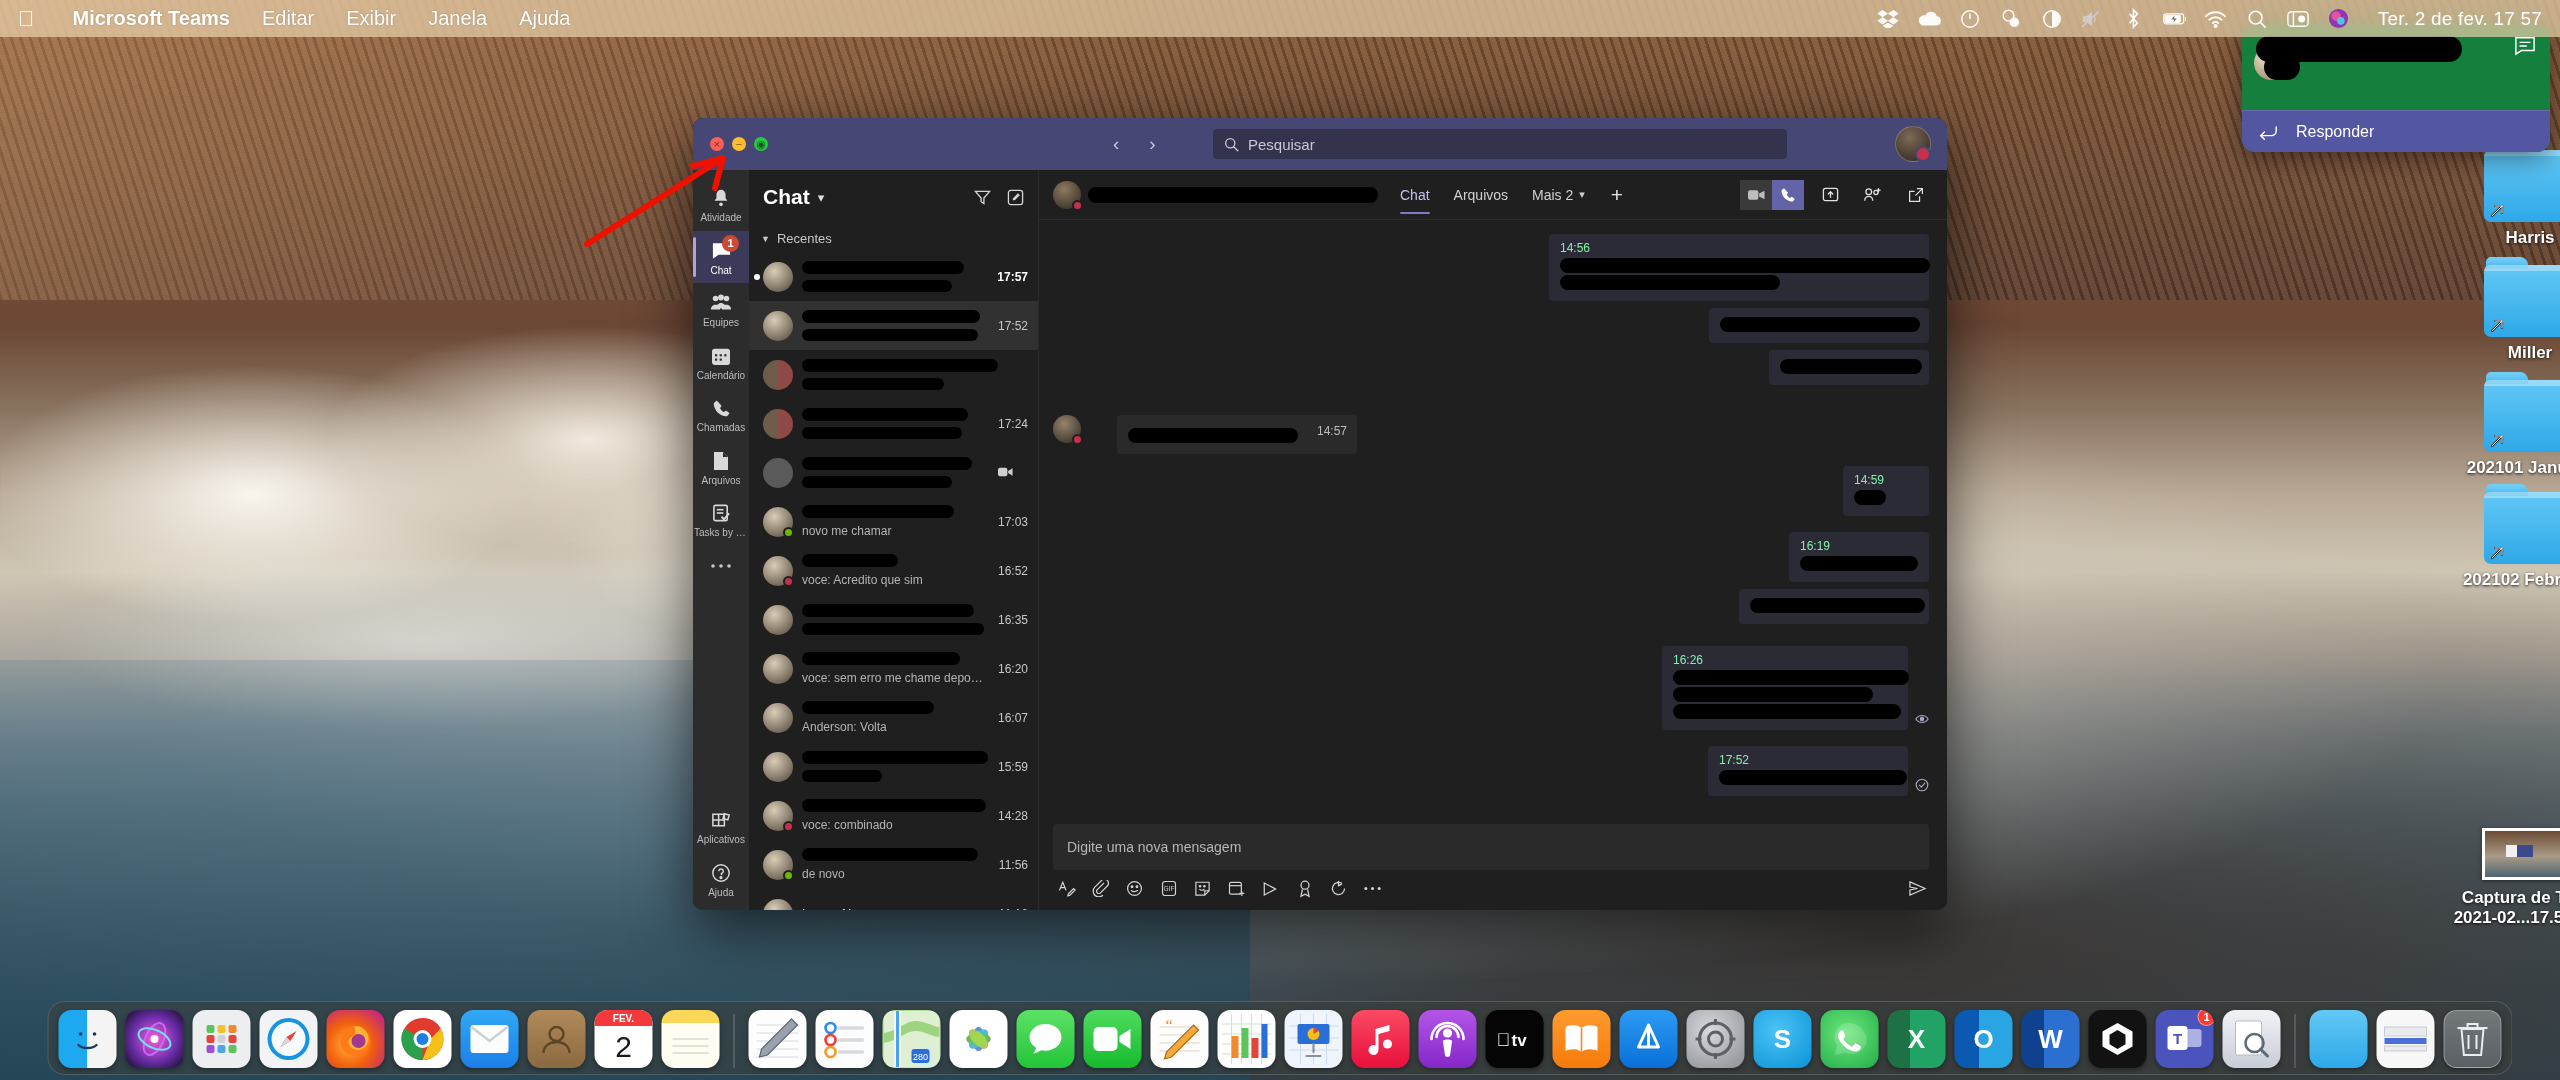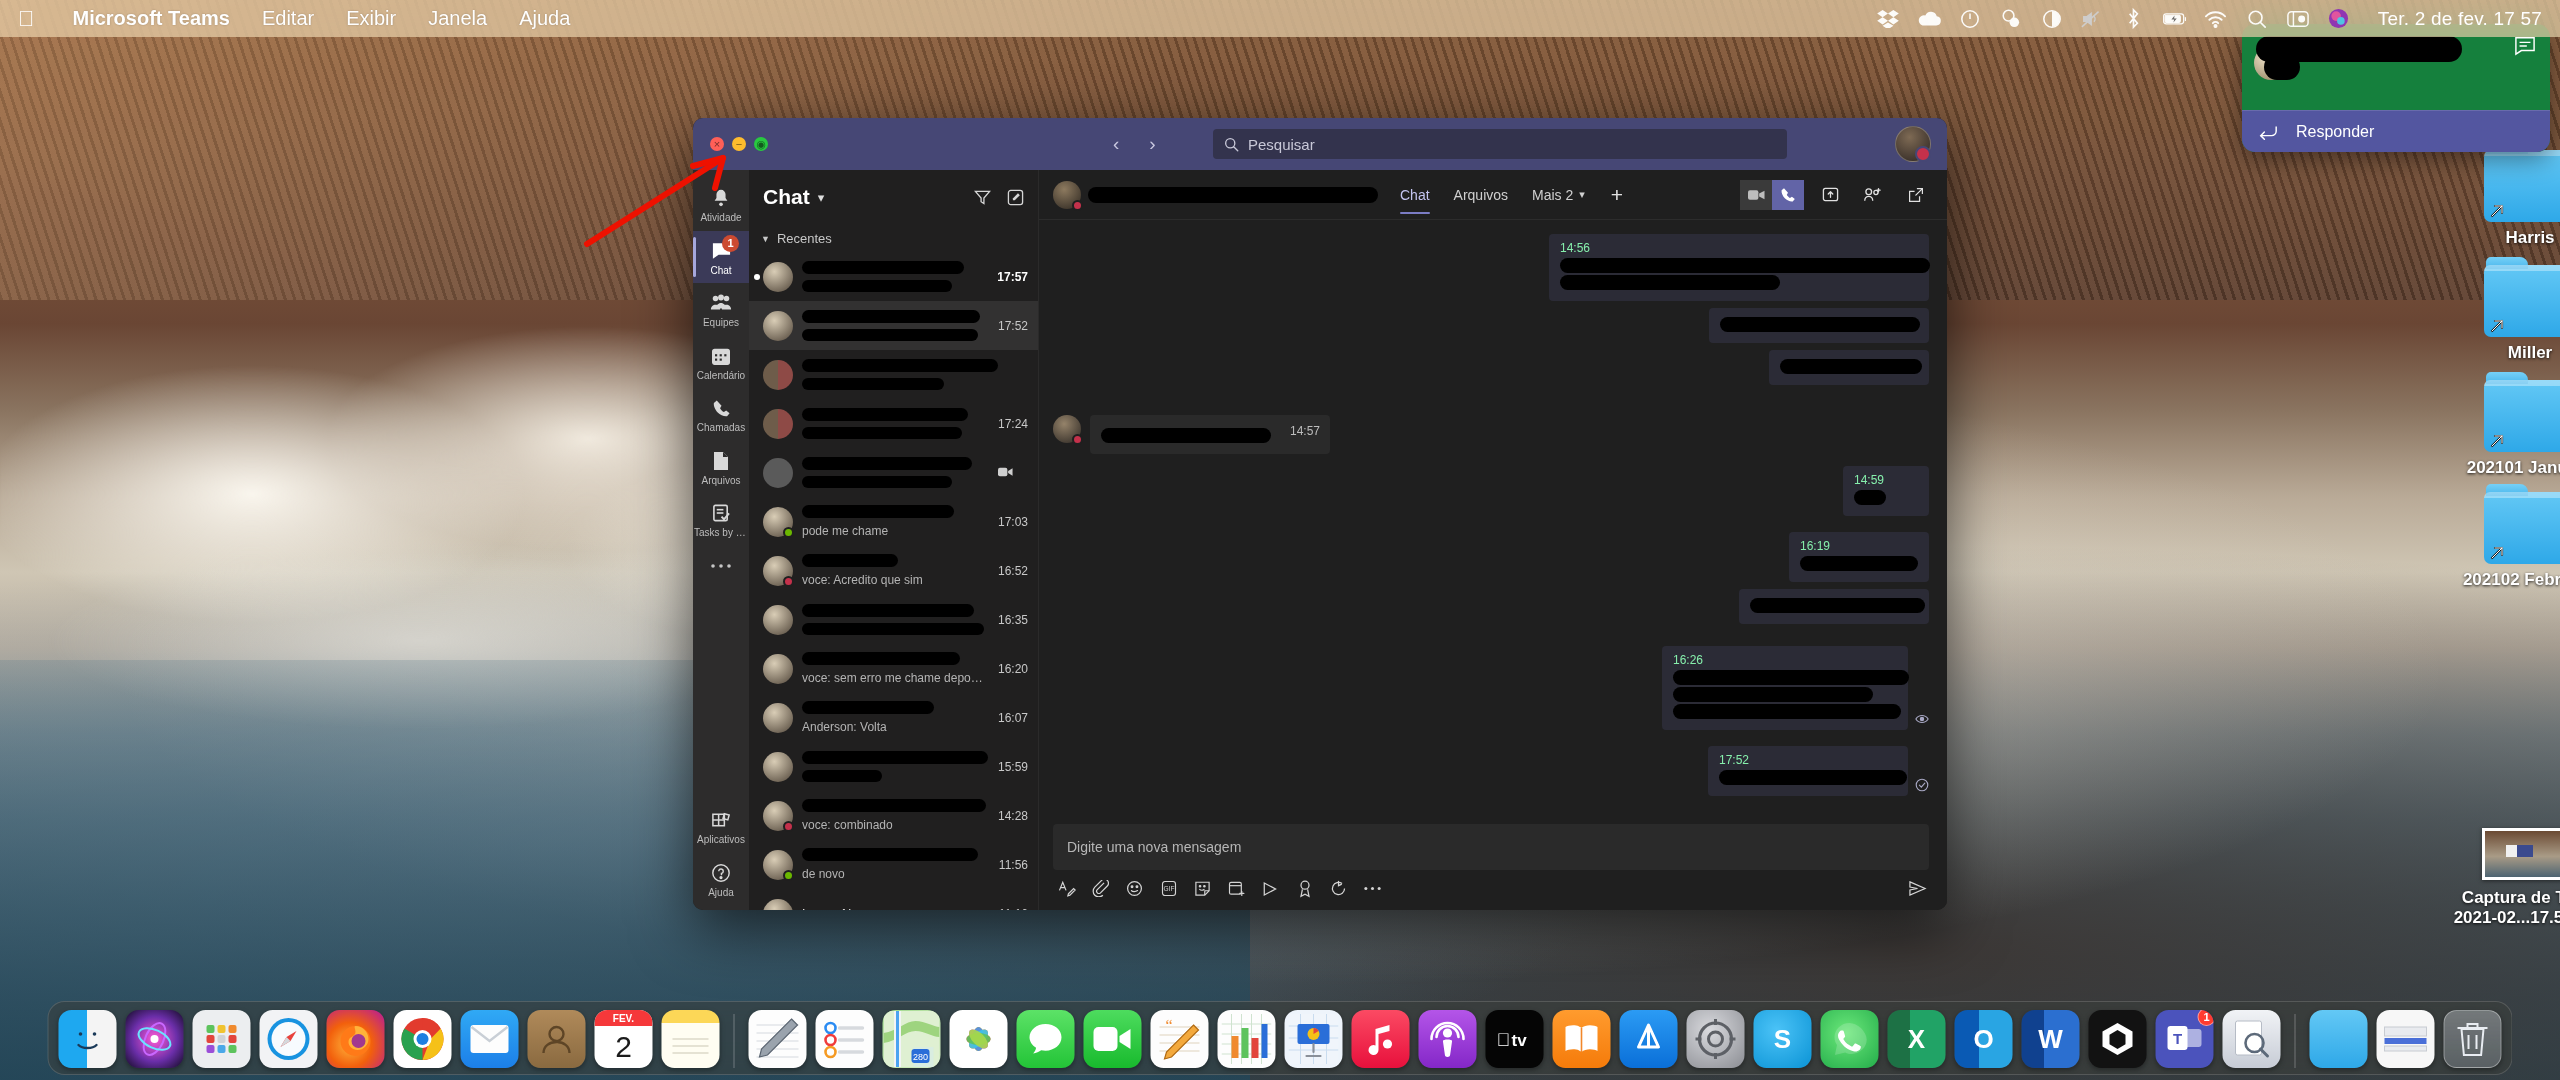--- a/index.html
+++ b/index.html
@@ -677,21 +677,21 @@
           </div>
           <div class="cl-time"></div>
         </div>
 
         <div class="chat-row">
           <div class="cl-avatar">
               <span class="pres avail"></span>
             </div>
           <div class="cl-mid">
             <div class="cl-name" style="width:152px;"></div>
-            <div class="cl-prev">pode me chame</div>
+            <div class="cl-prev">novo me chamar</div>
           </div>
           <div class="cl-time">17:03</div>
         </div>
 
         <div class="chat-row">
           <div class="cl-avatar">
               <span class="pres busy"></span>
             </div>
           <div class="cl-mid">
             <div class="cl-name" style="width:96px;"></div>
@@ -836,21 +836,21 @@
             <div class="bar" style="width:200px;"></div>
           </div>
         </div>
 
         <div class="msg-row out" style="margin-top:-4px;">
           <div class="bubble" style="width:160px;">
             <div class="bar" style="width:142px;"></div>
           </div>
         </div>
 
-        <div class="msg-row" style="margin-top:30px;">
+        <div class="msg-row" style="margin-top:30px;gap:27px;">
           <div class="msg-avatar">
               <span class="pres"></span>
             </div>
           <div class="bubble in" style="width:240px;">
             <div class="bar" style="width:170px;margin-top:6px;"></div>
             <span class="inline-time">14:57</span>
           </div>
         </div>
 
         <div class="msg-row out" style="margin-top:12px;">

